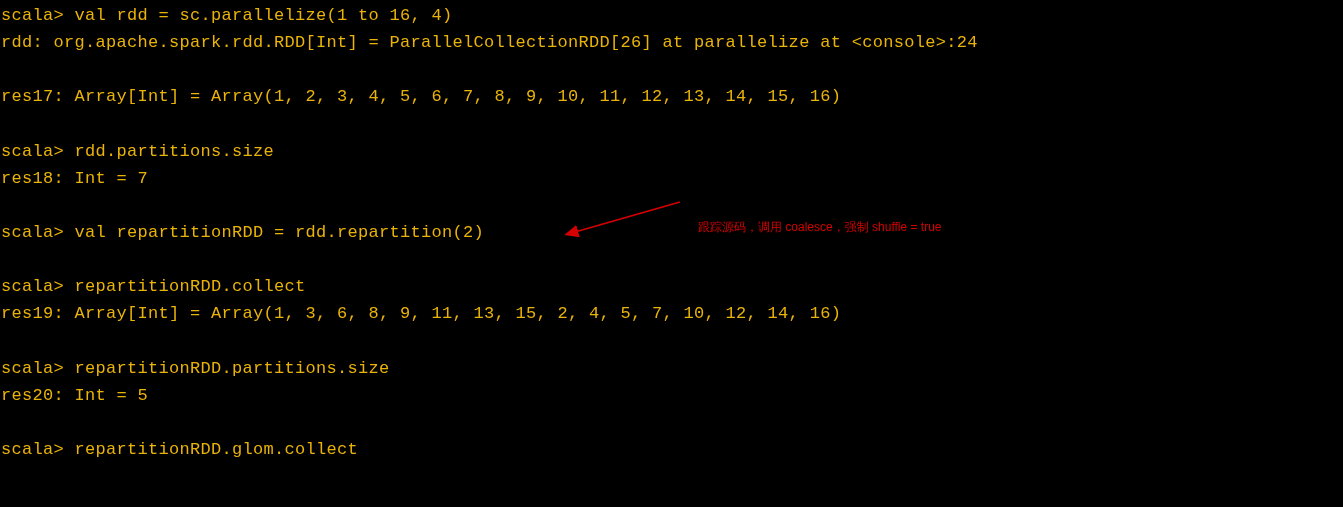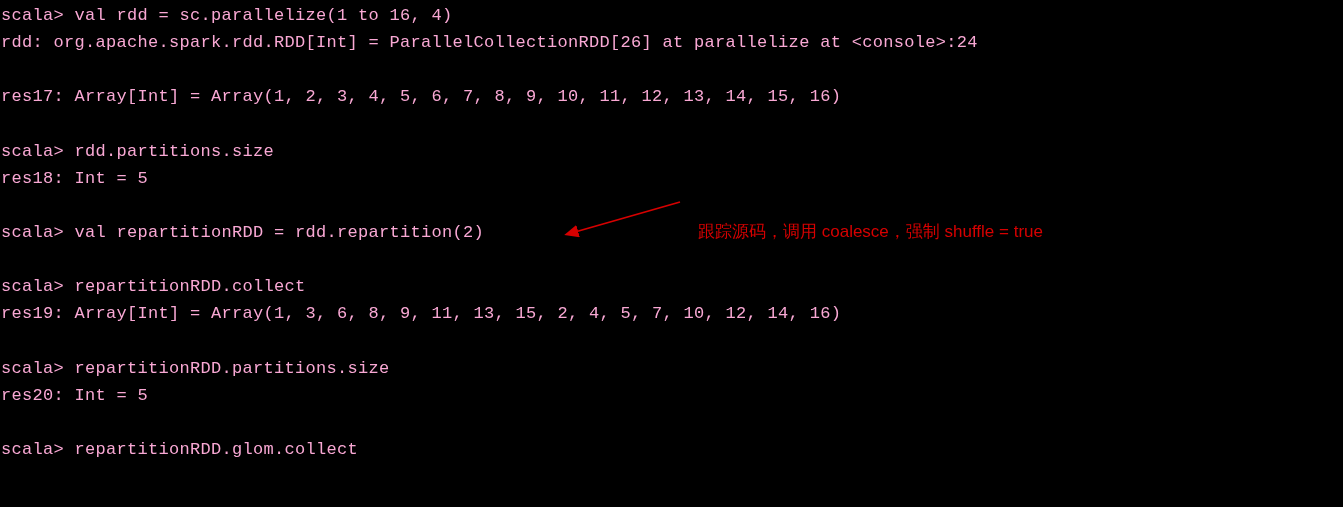--- a/index.html
+++ b/index.html
@@ -15,49 +15,49 @@
       overflow: hidden;
       position: relative;
     }
     .terminal {
       padding: 2px 0 0 1px;
       position: relative;
     }
     .line {
       white-space: pre;
       font-family: inherit;
-      color: #f9a8d4;
+      color: #eab308;
       letter-spacing: 0.3px;
     }
     .blank {
       height: 27px;
     }
     .annotation {
       position: absolute;
       color: #d60000;
       font-family: "Microsoft YaHei", "SimSun", sans-serif;
-      font-size: 17px;
+      font-size: 12px;
       white-space: nowrap;
     }
     .arrow {
       position: absolute;
       pointer-events: none;
     }
   </style>
 </head>
 <body>
 
 <div class="terminal">
   <div class="line">scala&gt; val rdd = sc.parallelize(1 to 16, 4)</div>
   <div class="line">rdd: org.apache.spark.rdd.RDD[Int] = ParallelCollectionRDD[26] at parallelize at &lt;console&gt;:24</div>
   <div class="blank"></div>
   <div class="line">res17: Array[Int] = Array(1, 2, 3, 4, 5, 6, 7, 8, 9, 10, 11, 12, 13, 14, 15, 16)</div>
   <div class="blank"></div>
   <div class="line">scala&gt; rdd.partitions.size</div>
-  <div class="line">res18: Int = 5</div>
+  <div class="line">res18: Int = 7</div>
   <div class="blank"></div>
   <div class="line">scala&gt; val repartitionRDD = rdd.repartition(2)</div>
   <div class="blank"></div>
   <div class="line">scala&gt; repartitionRDD.collect</div>
   <div class="line">res19: Array[Int] = Array(1, 3, 6, 8, 9, 11, 13, 15, 2, 4, 5, 7, 10, 12, 14, 16)</div>
   <div class="blank"></div>
   <div class="line">scala&gt; repartitionRDD.partitions.size</div>
   <div class="line">res20: Int = 5</div>
   <div class="blank"></div>
   <div class="line">scala&gt; repartitionRDD.glom.collect</div>

